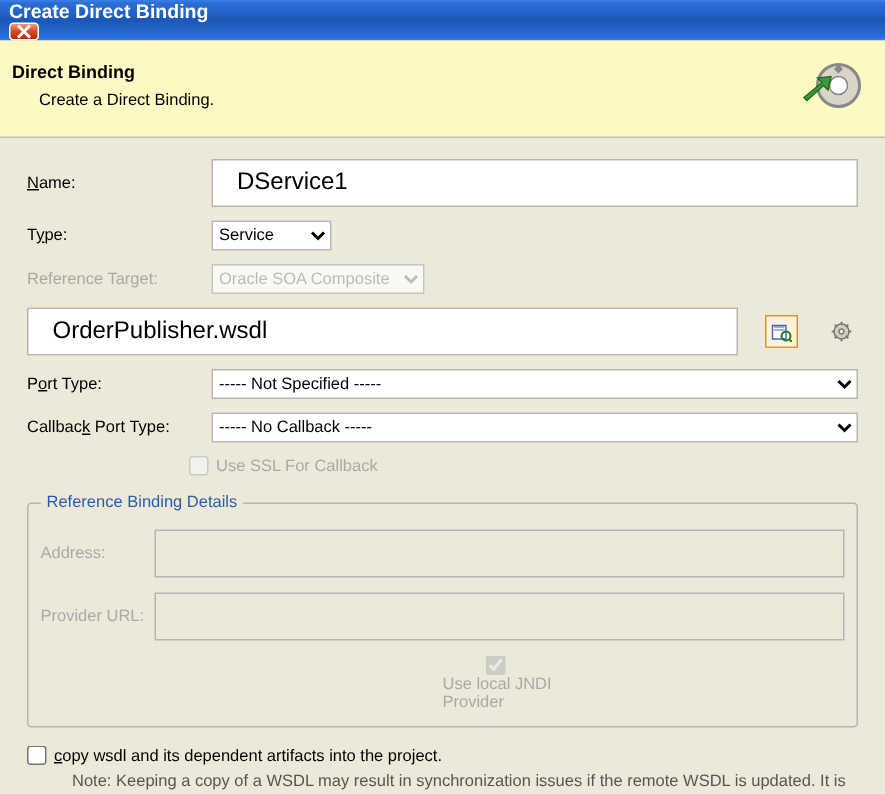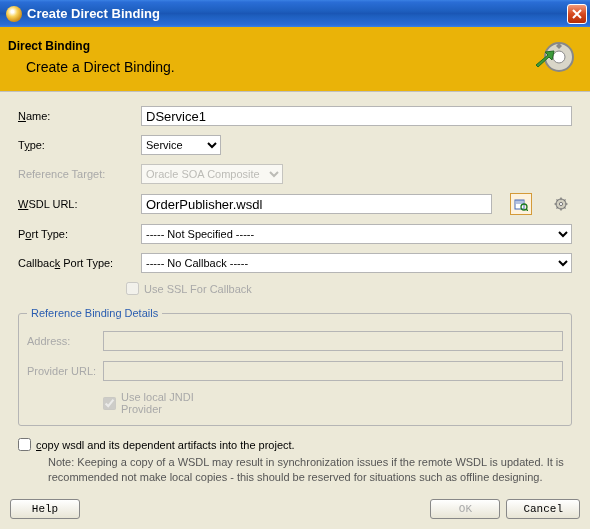--- a/index.html
+++ b/index.html
@@ -8,55 +8,56 @@
   font-size: 11px;
   background: #ece9d8;
   width: 590px;
   height: 529px;
   overflow: hidden;
 }
 .titlebar {
   height: 27px;
   background: linear-gradient(to bottom, #3a81e4 0%, #2a6dd6 8%, #1e5fbf 40%, #1a56b5 50%, #1e5fbf 60%, #2a6dd6 92%, #3a81e4 100%);
   display: flex;
-  align-items: center;
+  align-items: flex-start;
   padding: 0 3px 0 6px;
   color: #fff;
   font-weight: bold;
   font-size: 13px;
+  flex-direction: column;
 }
 .titlebar .appicon {
   width: 16px; height: 16px;
   margin-right: 5px;
   background: radial-gradient(circle at 40% 35%, #fff 10%, #f9d35a 35%, #d0901a 70%);
   border-radius: 50%;
 }
 .titlebar .title { flex: 1; }
 .titlebar .closebtn {
   width: 20px; height: 20px;
   background: linear-gradient(to bottom, #f29a7a, #d6491f 50%, #b52d07);
   border: 1px solid #fff;
   border-radius: 3px;
   color: #fff;
   font-weight: bold;
   font-size: 12px;
   display: flex; align-items: center; justify-content: center;
   cursor: pointer;
 }
 .header {
-  background: #eab308;
+  background: #fef9c3;
   border-bottom: 1px solid #c0c0c0;
   padding: 8px 14px 12px 8px;
   display: flex;
   align-items: center;
   justify-content: space-between;
 }
 .header .text { }
 .header h1 { font-size: 12px; font-weight: bold; margin-bottom: 6px; }
-.header .sub { font-size: 14px; padding-left: 18px; }
+.header .sub { font-size: 11px; padding-left: 18px; }
 .header .bigicon { width: 44px; height: 44px; }
 .content {
   padding: 14px 18px 8px 18px;
 }
 .row {
   display: flex;
   align-items: center;
   margin-bottom: 9px;
   gap: 15px;
 }
@@ -64,24 +65,24 @@
   width: 108px;
   text-align: left;
   text-decoration: underline;
   text-decoration-color: rgba(0,0,0,0);
 }
 .row label.fieldlabel .mn { text-decoration: underline; }
 .disabled { color: #a9a9a9; }
 input[type=text] {
   border: 1px solid #b5b5b5;
   background: #fff;
-  height: 20px;
-  padding: 2px 4px;
+  height: 32px;
+  padding: 2px 16px;
   font-family: inherit;
-  font-size: 13px;
+  font-size: 16px;
   flex: 1;
 }
 select {
   border: 1px solid #b5b5b5;
   background: #fff;
   height: 20px;
   font-family: inherit;
   font-size: 11px;
 }
 select.wide { flex: 1; }
@@ -181,21 +182,20 @@
   </div>
 
   <div class="row">
     <label class="fieldlabel disabled">Reference Target:</label>
     <select disabled="" style="width:142px; color:#a9a9a9;">
       <option>Oracle SOA Composite</option>
     </select>
   </div>
 
   <div class="row">
-    <label class="fieldlabel"><span class="mn">W</span><span>SDL URL:</span></label>
     <input type="text" value="OrderPublisher.wsdl" style="">
     <div class="iconbtn highlight">
       <svg width="14" height="14" viewBox="0 0 14 14">
         <rect x="1" y="3" width="9" height="9" fill="#fff" stroke="#4668b5"></rect>
         <circle cx="10" cy="10" r="3" fill="none" stroke="#1e7a1e" stroke-width="1.3"></circle>
         <line x1="12" y1="12" x2="14" y2="14" stroke="#1e7a1e" stroke-width="1.3"></line>
         <path d="M2 4 h7 M2 6 h7" stroke="#4668b5" stroke-width="0.8"></path>
       </svg>
     </div>
     <div class="iconbtn" style="border:none;background:none">
@@ -238,21 +238,21 @@
   <fieldset>
     <legend>Reference Binding Details</legend>
     <div class="fs-row">
       <label><span class="mn">A</span><span>ddress:</span></label>
       <input type="text" disabled="" style="">
     </div>
     <div class="fs-row">
       <label>Provider URL:</label>
       <input type="text" disabled="" style="">
     </div>
-    <div class="fs-row" style="margin-left:76px; margin-bottom:2px; color:#a9a9a9;">
+    <div class="fs-row" style="margin-left:76px; margin-bottom:2px; color:#a9a9a9;flex-direction:column;">
       <input type="checkbox" checked="" disabled="" style="margin-right: 5px;">
       <label><span>Use local </span><span class="mn">J</span><span>NDI Provider</span></label>
     </div>
   </fieldset>
 
   <div class="copyrow">
     <input type="checkbox" style="">
     <label><span class="mn">c</span><span>opy wsdl and its dependent artifacts into the project.</span></label>
   </div>
   <div class="note">Note: Keeping a copy of a WSDL may result in synchronization issues if the remote WSDL is updated. It is recommended not make local copies - this should be reserved for situations such as offline designing.</div>

